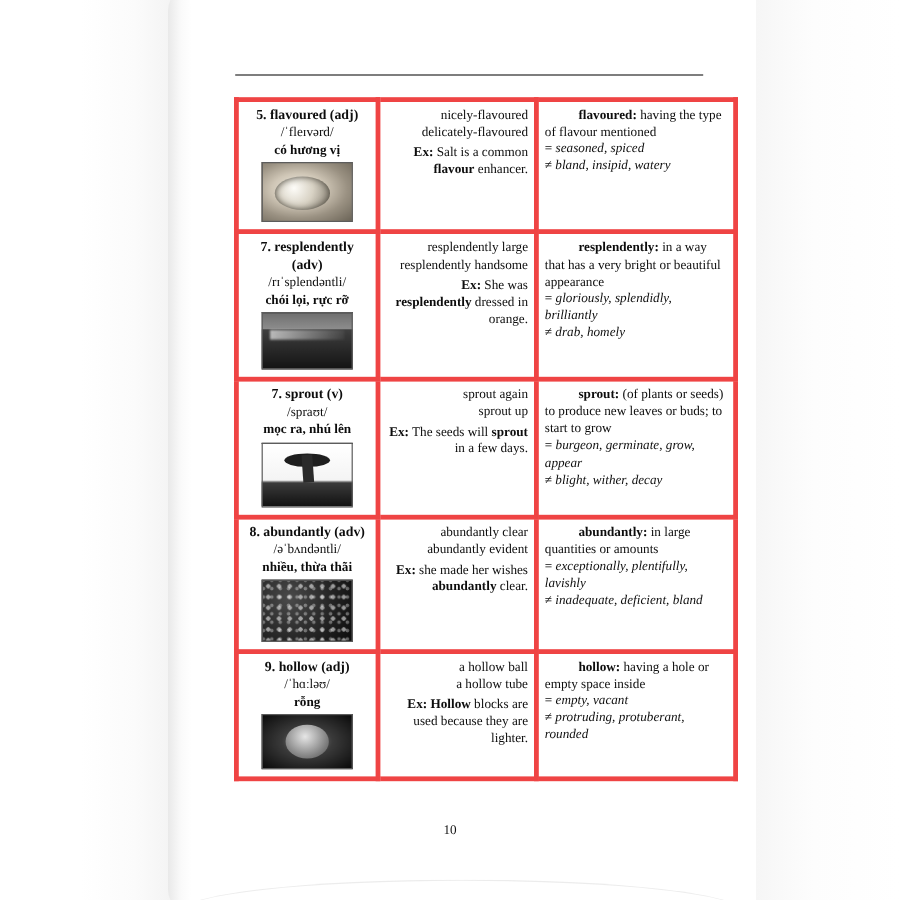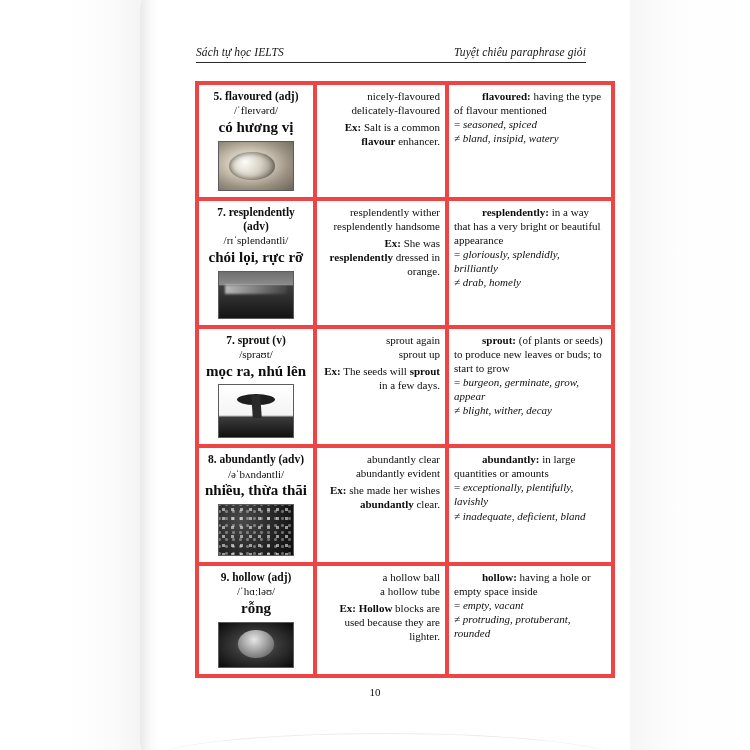--- a/index.html
+++ b/index.html
@@ -114,21 +114,21 @@
     font-size: 11.5px;
     line-height: 1.25;
     margin-bottom: 1px;
   }
   .word-ipa {
     font-size: 11px;
     line-height: 1.25;
   }
   .word-vn {
     font-weight: bold;
-    font-size: 15px;
+    font-size: 11px;
     line-height: 1.3;
     margin-bottom: 3px;
   }
 
   .thumb {
     margin: 3px auto 0 auto;
     width: 74px;
     height: 46px;
     background: #8e8e8e;
     border: 1px solid #5c5c5c;
@@ -231,24 +231,20 @@
 </head>
 <body>
 
 <div id="page">
 
   <div class="scan-left-shade"></div>
   <div class="scan-right-shade"></div>
   <div class="page-curve"></div>
   <div class="page-bottom-curve"></div>
 
-  <div class="header">
-    <span class="left">Sách tự học IELTS</span>
-    <span class="right">Tuyệt chiêu paraphrase giỏi</span>
-  </div>
   <div class="header-rule"></div>
 
   <div class="table-wrap">
     <table class="vocab">
       <tbody>
 
         <tr>
           <td class="col-word">
             <div class="word-title">5.  flavoured (adj)</div>
             <div class="word-ipa">/ˈfleɪvərd/</div>
@@ -268,21 +264,21 @@
         </tr>
 
         <tr>
           <td class="col-word">
             <div class="word-title">7.  resplendently (adv)</div>
             <div class="word-ipa">/rɪˈsplendəntli/</div>
             <div class="word-vn">chói lọi, rực rỡ</div>
             <div class="thumb resplendently"></div>
           </td>
           <td class="col-coll">
-            <span class="coll-line">resplendently wither</span>
+            <span class="coll-line">resplendently large</span>
             <span class="coll-line">resplendently handsome</span>
             <span class="coll-ex"><span class="lead">Ex:</span> She was <b class="strong">resplendently</b> dressed in orange.</span>
           </td>
           <td class="col-def">
             <span><b class="def-head">resplendently:</b> <span>in a way that has a very bright or beautiful appearance</span></span>
             <span class="syn"><span class="sym">=</span> <span>gloriously, splendidly, brilliantly</span></span>
             <span class="ant"><span class="sym">≠</span> <span>drab, homely</span></span>
           </td>
         </tr>
 

